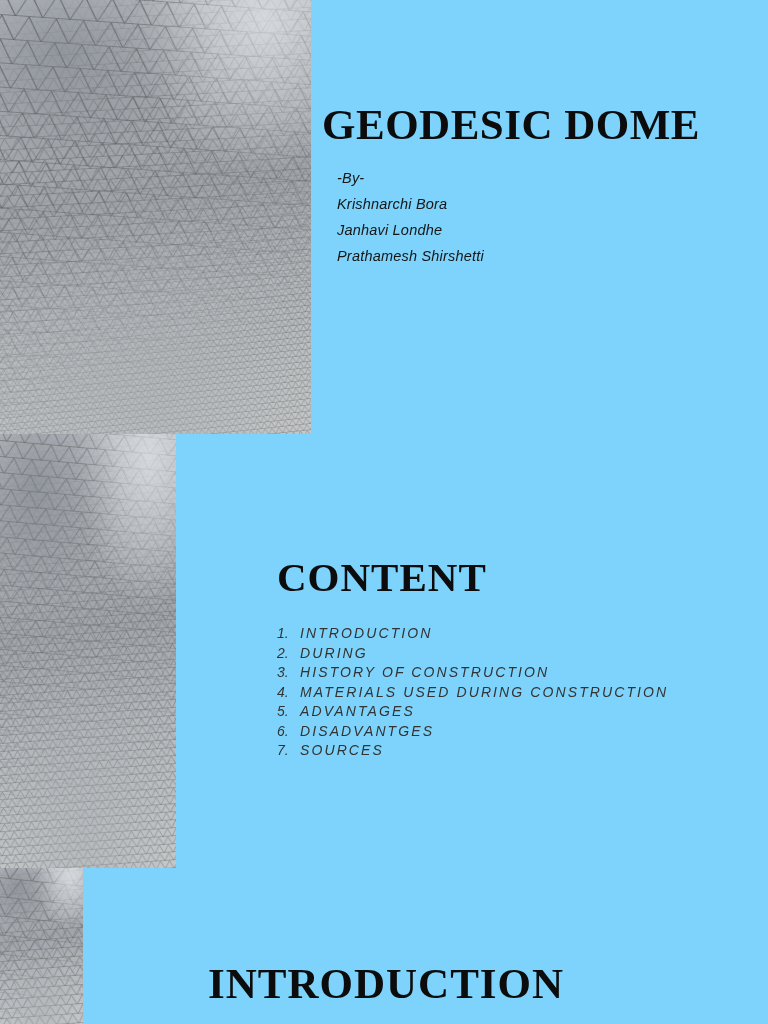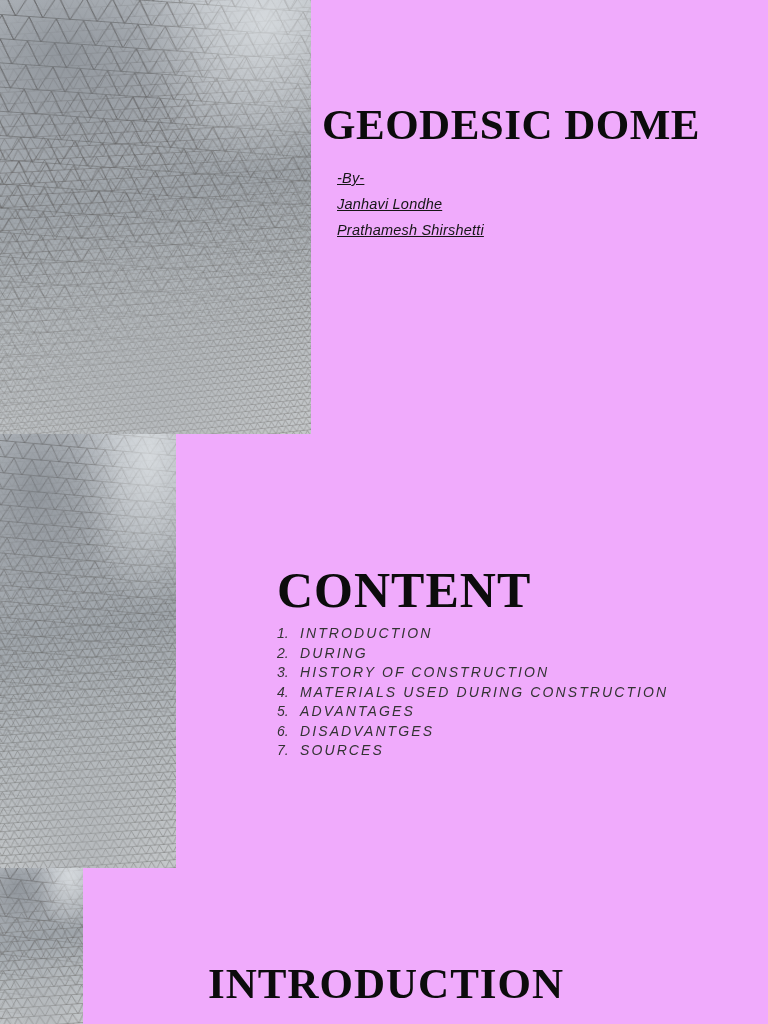--- a/index.html
+++ b/index.html
@@ -14,21 +14,21 @@
     overflow: hidden;
     font-family: "Liberation Sans", sans-serif;
     color: #1a1a1a;
   }
 
   
   .slide {
     position: absolute;
     left: 0;
     width: 768px;
-    background: #f0abfc;
+    background: #7dd3fc;
     overflow: hidden;
   }
   #slide-1 { top: 0; height: 434px; }
   #slide-2 { top: 434px; height: 434px; }
   #slide-3 { top: 868px; height: 156px; }
 
   
   .photo {
     position: absolute;
     left: 0;
@@ -75,30 +75,29 @@
     left: 337px;
     top: 165px;
     width: 380px;
   }
   .byline div {
     font-style: italic;
     font-size: 14.5px;
     line-height: 26px;
     color: #161616;
     letter-spacing: 0.2px;
-    text-decoration: underline;
   }
 
   
   .content-heading {
     position: absolute;
     left: 277px;
     top: 85px;
     font-family: "Liberation Serif", serif;
-    font-size: 50px;
+    font-size: 41px;
     letter-spacing: 1px;
     color: #0c0c0c;
   }
   .content-list {
     position: absolute;
     left: 277px;
     top: 190px;
     margin: 0;
     padding: 0;
     list-style: none;
@@ -178,20 +177,21 @@
       <rect width="331" height="454" fill="url(#tri-b)" mask="url(#m-b)"></rect>
       <rect width="331" height="454" fill="url(#tri-c)" mask="url(#m-c)"></rect>
     </svg>
     <div class="sky"></div>
   </div>
 
   <h1 class="title-main">GEODESIC DOME</h1>
 
   <div class="byline">
     <div>-By-</div>
+    <div>Krishnarchi Bora</div>
     <div>Janhavi Londhe</div>
     <div>Prathamesh Shirshetti</div>
   </div>
 </section>
 
 <section class="slide" id="slide-2">
 
   <div class="photo" id="photo-2">
     <svg class="mesh" viewBox="0 0 196 454" preserveAspectRatio="none">
       <defs>

